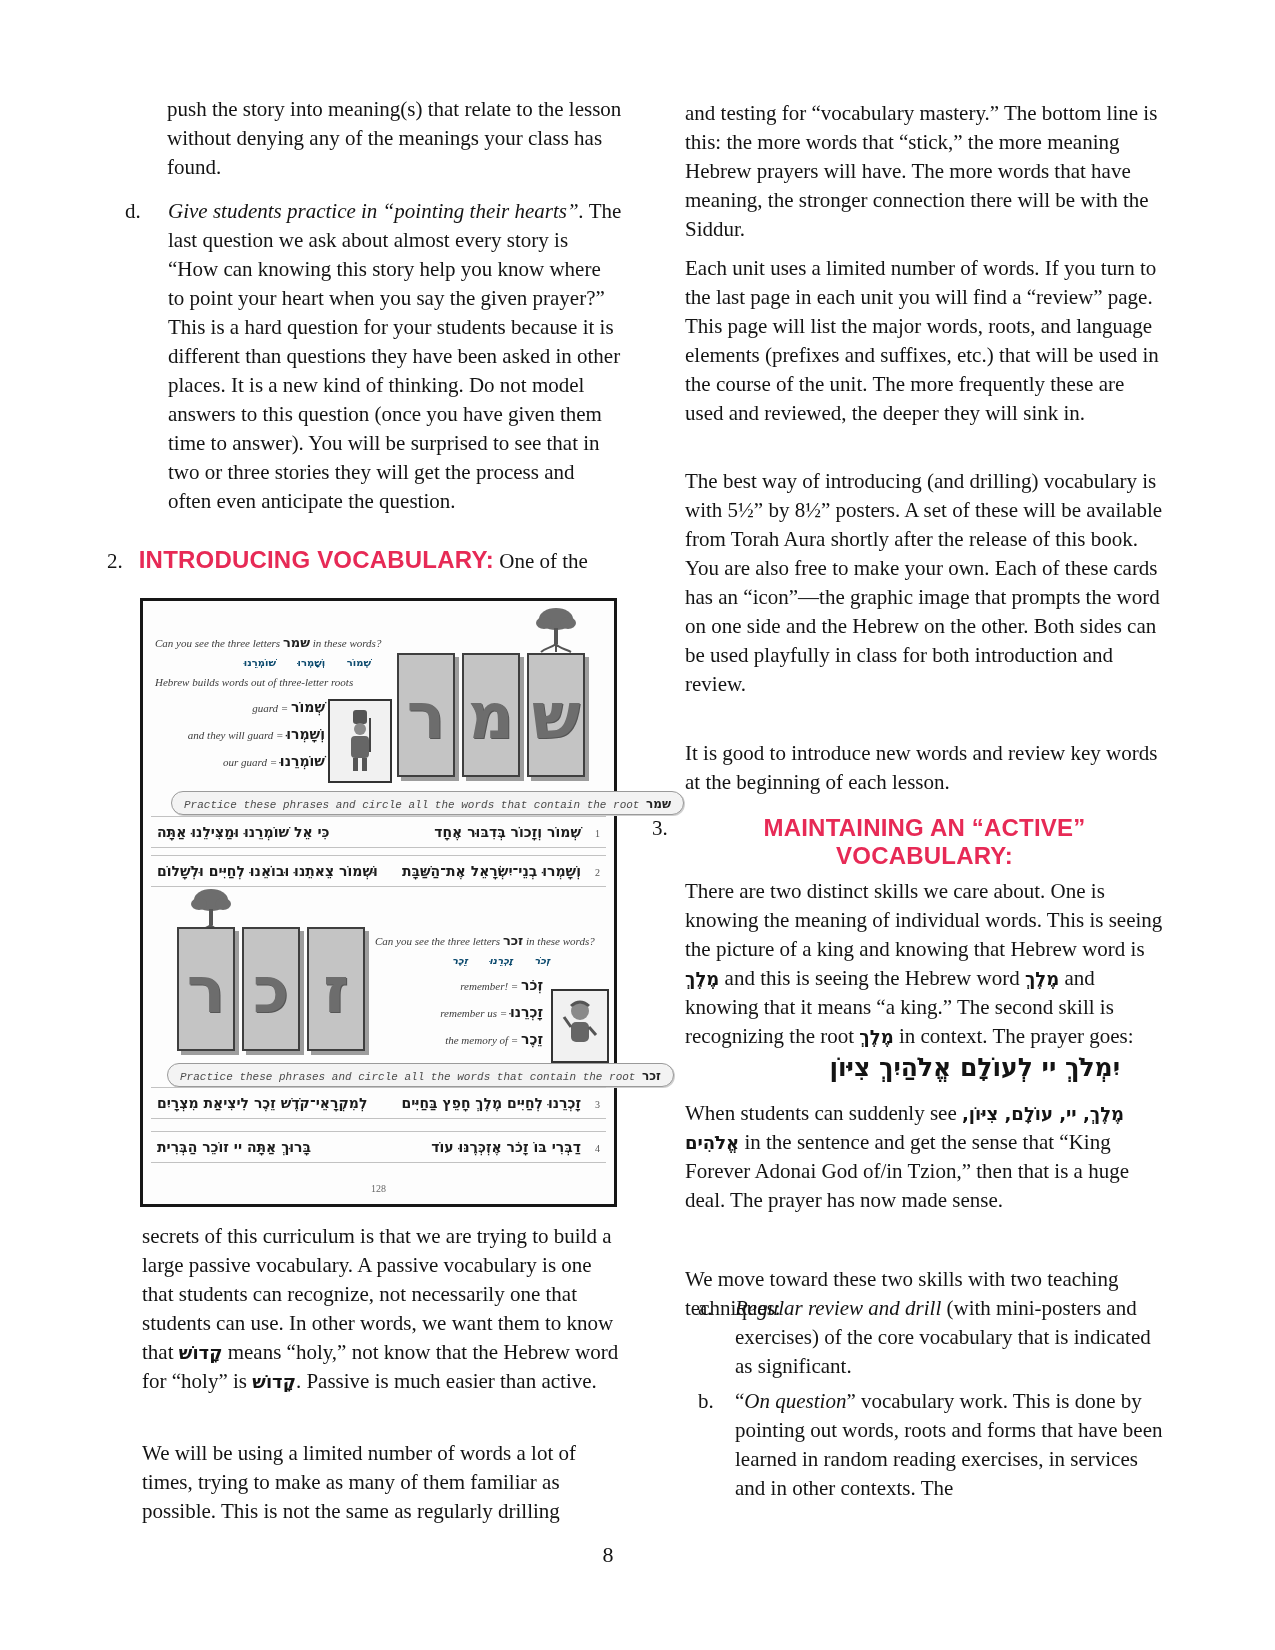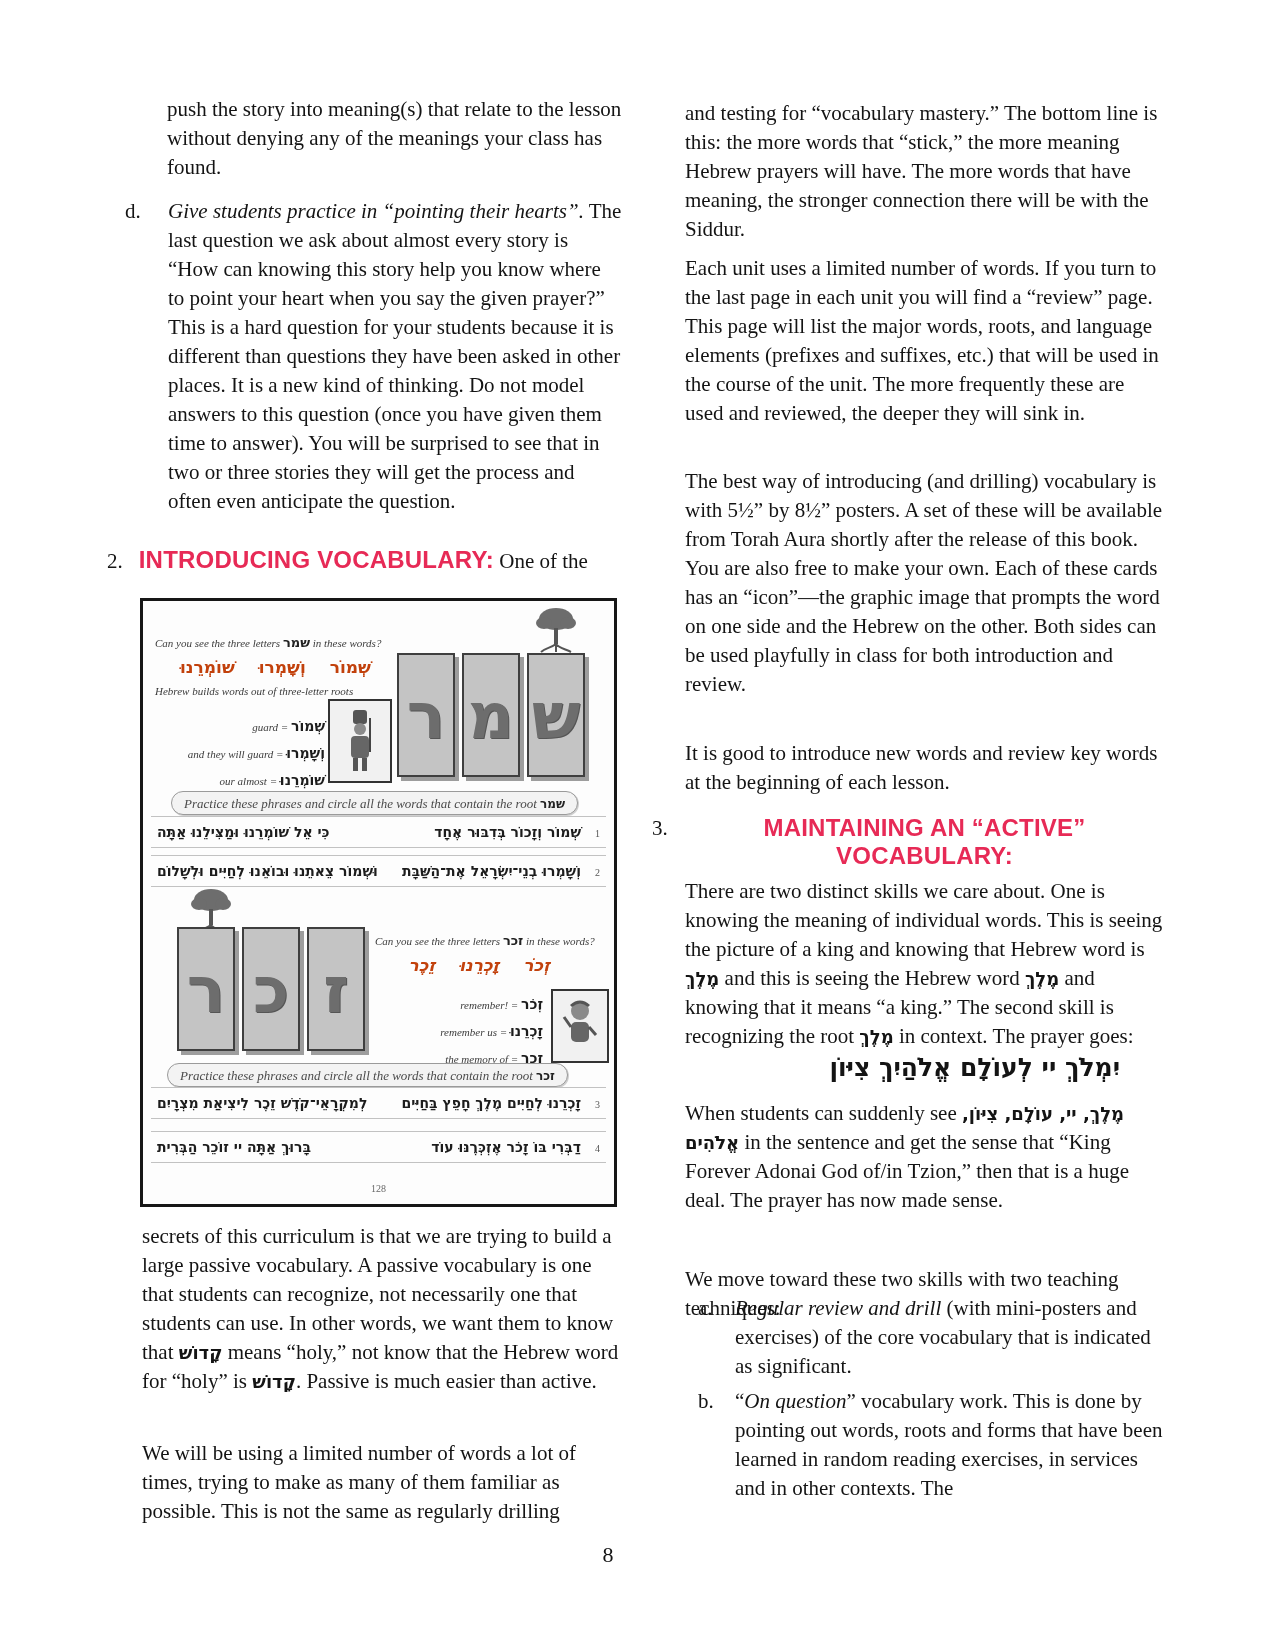--- a/index.html
+++ b/index.html
@@ -20,30 +20,30 @@
   
   .ws-box{position:absolute;left:140px;top:598px;width:477px;height:609px;border:3px solid #161616;
           background:#fdfdfd;box-sizing:border-box;font-family:"Liberation Serif",serif;color:#333;}
   .ws-cards{position:absolute;display:flex;gap:7px;}
   .ws-card{width:58px;height:124px;background:#c4c4c4;border:2px solid #3f3f3f;box-shadow:4px 4px 0 rgba(40,40,40,.45);
            display:flex;align-items:center;justify-content:center;box-sizing:border-box;}
   .ws-card span{font-family:"DejaVu Serif","DejaVu Sans",serif;font-weight:bold;font-size:64px;color:#6d6d6d;
            text-shadow:1px 1px 0 #555;}
   .ws-caption{font-style:italic;font-size:11px;color:#3b3b3b;}
   .ws-caption .ws-root{font-style:normal;font-weight:bold;font-size:13px;color:#222;}
-  .ws-words{font-weight:bold;font-size:17px;color:#c2410c;word-spacing:18px;margin-top:7px;direction:rtl;text-align:right;padding-right:28px;}
+  .ws-words{font-weight:bold;font-size:10px;color:#0c4a6e;word-spacing:18px;margin-top:7px;direction:rtl;text-align:right;padding-right:28px;}
   .ws-note{font-style:italic;font-size:11px;color:#3b3b3b;margin-top:8px;}
-  .ws-defs{margin-top:16px;text-align:right;}
+  .ws-defs{margin-top:6px;text-align:right;}
   .ws-def{line-height:25px;}
   .ws-def-en{font-style:italic;font-size:11px;color:#3b3b3b;}
   .ws-def-he{font-weight:bold;font-size:14px;color:#1c1c1c;}
   .ws-img{position:absolute;border:2px solid #333;background:#f1f1f1;display:flex;align-items:center;justify-content:center;}
   .ws-banner{position:absolute;border:1px solid #9a9a9a;background:#f3f3f3;border-radius:14px;padding:2px 12px;
              box-shadow:1px 1px 0 #cfcfcf;white-space:nowrap;}
-  .ws-banner-text{font-style:italic;font-size:13px;color:#4a4a4a;font-family:Liberation Serif, serif;}
+  .ws-banner-text{font-style:italic;font-size:11px;color:#4a4a4a;font-family:Liberation Mono, monospace;}
   .ws-banner-root{font-weight:bold;font-size:12px;color:#222;}
   .ws-line{position:absolute;width:455px;display:flex;justify-content:space-between;align-items:baseline;
            border-top:1px solid #c2c2c2;border-bottom:1px solid #c2c2c2;padding:6px 6px;box-sizing:border-box;}
   .ws-line .heb{font-weight:bold;font-size:14px;color:#1c1c1c;}
   .ws-num{font-size:10px;color:#555;margin-left:8px;}
   .ws-group > .heb{margin-right:6px;}
   .ws-page{position:absolute;left:0;right:0;bottom:10px;text-align:center;font-size:10px;color:#666;}
 </style>
 </head>
 <body>
@@ -88,21 +88,21 @@
         </div>
     </div>
 
     <div class="abs" style="left:12px;top:34px;width:244px;">
       <div class="ws-caption"><span>Can you see the three letters </span><span class="ws-root heb">שמר</span><span> in these words?</span></div>
       <div class="ws-words heb" dir="rtl">שְׁמוֹר וְשָׁמְרוּ שׁוֹמְרֵנוּ</div>
       <div class="ws-note">Hebrew builds words out of three-letter roots</div>
       <div class="ws-defs" style="width:170px;margin-left:auto;margin-right:74px;">
         <div class="ws-def"><span class="ws-def-en">guard = </span><span class="ws-def-he heb">שְׁמוֹר</span></div>
         <div class="ws-def"><span class="ws-def-en">and they will guard = </span><span class="ws-def-he heb">וְשָׁמְרוּ</span></div>
-        <div class="ws-def"><span class="ws-def-en">our almost = </span><span class="ws-def-he heb">שׁוֹמְרֵנוּ</span></div>
+        <div class="ws-def"><span class="ws-def-en">our guard = </span><span class="ws-def-he heb">שׁוֹמְרֵנוּ</span></div>
       </div>
     </div>
 
     <div class="ws-img" style="left:185px;top:98px;width:60px;height:80px;">
       <svg width="40" height="66" viewBox="0 0 40 66">
         <rect x="13" y="2" width="14" height="14" rx="3" fill="#555"></rect>
         <circle cx="20" cy="21" r="6" fill="#8a8a8a"></circle>
         <rect x="11" y="28" width="18" height="22" rx="4" fill="#666"></rect>
         <rect x="13" y="50" width="5" height="13" fill="#555"></rect>
         <rect x="22" y="50" width="5" height="13" fill="#555"></rect>

